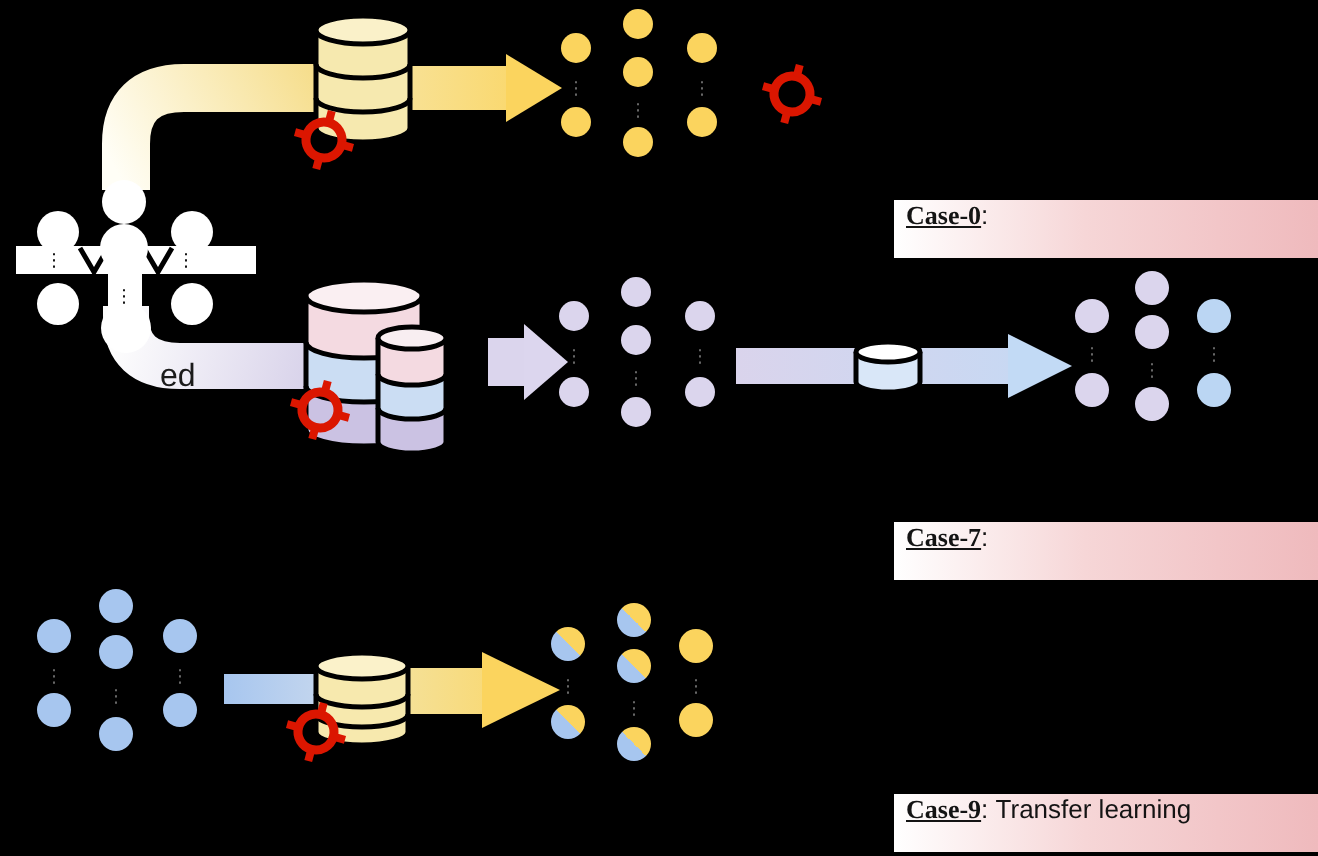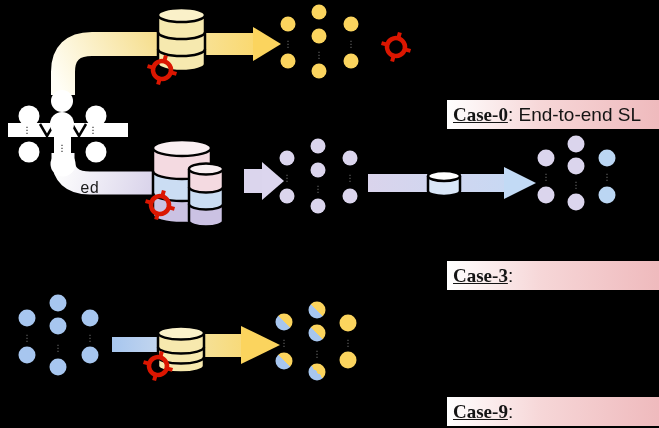--- a/index.html
+++ b/index.html
@@ -4,31 +4,31 @@
 <style>
   html,body{margin:0;padding:0;background:#000;}
   #stage{
     position:relative;width:659px;height:428px;background:#000;
     overflow:hidden;font-family:"Liberation Sans",sans-serif;
   }
   #diagram-svg{position:absolute;left:0;top:0;}
   .case-label{
     position:absolute;left:447px;width:212px;height:29px;
     background:linear-gradient(90deg,#ffffff 0%,#f6d6d7 45%,#efbabd 100%);
-    color:#141414;display:flex;align-items:center;
-    padding-left:6px;box-sizing:border-box;font-size:19px;white-space:pre;
+    color:#141414;display:flex;
+    padding-left:6px;box-sizing:border-box;font-size:13px;white-space:pre;
   }
   .case-name{
     font-family:"Liberation Serif","DejaVu Serif",serif;
     font-weight:bold;text-decoration:underline;
   }
   .case-sep,.case-text{font-family:"Liberation Sans",sans-serif;}
   #text-fragment{
     position:absolute;left:80px;top:180px;
-    font-family:Liberation Mono, monospace;font-size:16px;color:#1b1b1b;z-index:3;
+    font-family:Liberation Sans, sans-serif;font-size:16px;color:#1b1b1b;z-index:3;
   }
   .ell{font-family:"DejaVu Sans",sans-serif;font-size:9px;}
 </style>
 </head>
 <body>
 
 <div id="stage">
 
 <svg id="diagram-svg" width="659" height="428" viewBox="0 0 659 428">
   <defs>
@@ -222,24 +222,24 @@
       <path d="M0,-15 L0,-9 M0,9 L0,15 M-15,0 L-9,0 M9,0 L15,0" stroke-width="4"></path>
     </g>
     <g transform="translate(158,366) rotate(15)">
       <circle r="9" stroke-width="4.5"></circle>
       <path d="M0,-15 L0,-9 M0,9 L0,15 M-15,0 L-9,0 M9,0 L15,0" stroke-width="4"></path>
     </g>
   </g>
 </svg>
 
 <div class="case-label" style="top:100px">
-  <span class="case-name">Case-0</span><span class="case-sep">: </span><span class="case-text">End-to-end SL</span>
+  <span class="case-name">Case-0</span><span class="case-sep">: </span>
 </div>
 <div class="case-label" style="top:261px">
-  <span class="case-name">Case-3</span><span class="case-sep">: </span>
+  <span class="case-name">Case-7</span><span class="case-sep">: </span>
 </div>
 <div class="case-label" style="top:397px">
-  <span class="case-name">Case-9</span><span class="case-sep">: </span>
+  <span class="case-name">Case-9</span><span class="case-sep">: </span><span class="case-text">Transfer learning</span>
 </div>
 
 <span id="text-fragment">ed</span>
 
 </div>
 
 </body></html>

